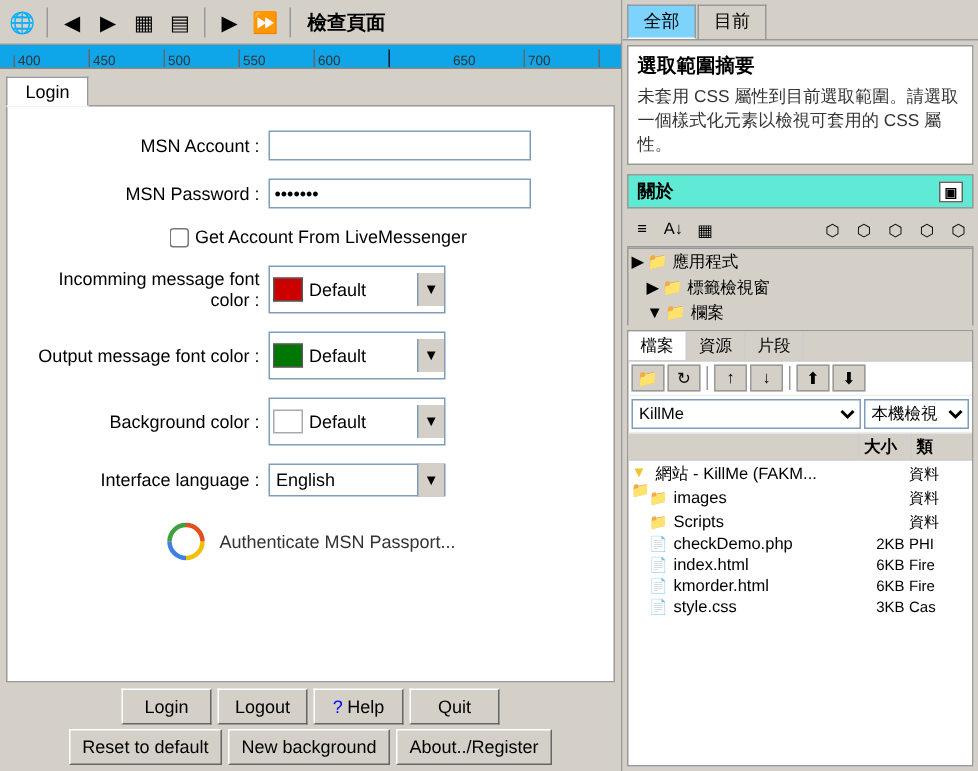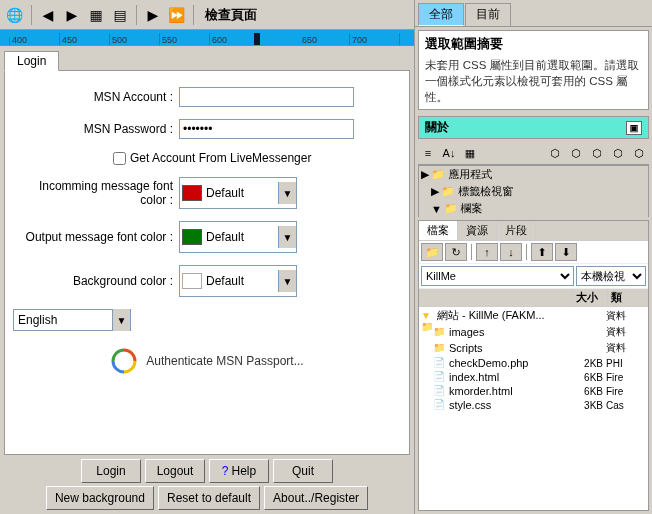--- a/index.html
+++ b/index.html
@@ -479,21 +479,21 @@
     <div class="toolbar-title">檢查頁面</div>
   </div>
 
   <div class="ruler-container">
     <div style="display:flex; align-items:flex-end; font-size:9px; gap:0;">
       <span style="width:8px; display:inline-block; border-right:1px solid #666; height:8px;"></span>
       <span style="width:50px; text-align:left; border-right:1px solid #666; height:12px; display:flex; align-items:flex-end; padding-left:2px;">400</span>
       <span style="width:50px; text-align:left; border-right:1px solid #666; height:12px; display:flex; align-items:flex-end; padding-left:2px;">450</span>
       <span style="width:50px; text-align:left; border-right:1px solid #666; height:12px; display:flex; align-items:flex-end; padding-left:2px;">500</span>
       <span style="width:50px; text-align:left; border-right:1px solid #666; height:12px; display:flex; align-items:flex-end; padding-left:2px;">550</span>
-      <span style="width:50px; text-align:left; border-right:6px solid #0f172a; height:12px; display:flex; align-items:flex-end; padding-left:2px;margin-top:17px;">600</span>
+      <span style="width:50px; text-align:left; border-right:1px solid #0f172a; height:12px; display:flex; align-items:flex-end; padding-left:2px;margin-top:17px;">600</span>
       <span style="width:50px; text-align:left; border-right:1px solid #666; height:12px; display:flex; align-items:flex-end; padding-left:2px;margin-left:40px;">650</span>
       <span style="width:50px; text-align:left; border-right:1px solid #666; height:12px; display:flex; align-items:flex-end; padding-left:2px;">700</span>
     </div>
   </div>
 
   <div class="tab-area">
     <div class="tab active">Login</div>
   </div>
 
   <div class="content-area">
@@ -534,20 +534,21 @@
     <div class="dropdown-row">
       <div class="dropdown-label">Background color :</div>
       <div class="color-select-wrapper">
         <div class="color-swatch" style="background:#ffffff; border:1px solid #aaa;"></div>
         <span class="color-select-text">Default</span>
         <div class="dropdown-arrow">▼</div>
       </div>
     </div>
 
     <div class="dropdown-row">
+      <div class="dropdown-label">Interface language :</div>
       <div class="lang-select-wrapper">
         <span class="lang-select-text">English</span>
         <div class="dropdown-arrow">▼</div>
       </div>
     </div>
 
     <div class="spinner-area">
       <div class="spinner-icon">
         <svg width="28" height="28" viewBox="0 0 28 28">
           <circle cx="14" cy="14" r="11" fill="none" stroke="#ccc" stroke-width="2"></circle>
@@ -566,22 +567,22 @@
     <div class="btn-row">
       <button class="win-btn">Login</button>
       <button class="win-btn">Logout</button>
       <button class="win-btn">
         <span style="color:#0000ff;">?</span>
         <span>Help</span>
       </button>
       <button class="win-btn">Quit</button>
     </div>
     <div class="btn-row">
+      <button class="win-btn btn-wide">Reset to default</button>
       <button class="win-btn btn-wide">New background</button>
-      <button class="win-btn btn-wide">Reset to default</button>
       <button class="win-btn btn-wide">About../Register</button>
     </div>
   </div>
 
 </div>
 
 <div class="right-panel">
 
   <div class="right-tabs">
     <div class="right-tab active">全部</div>

